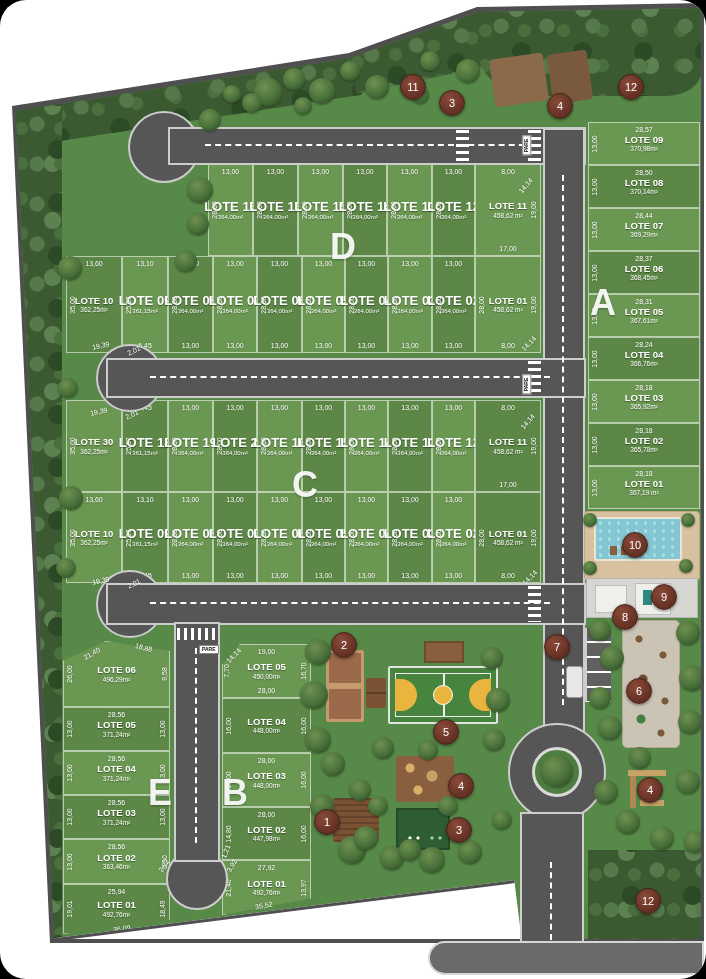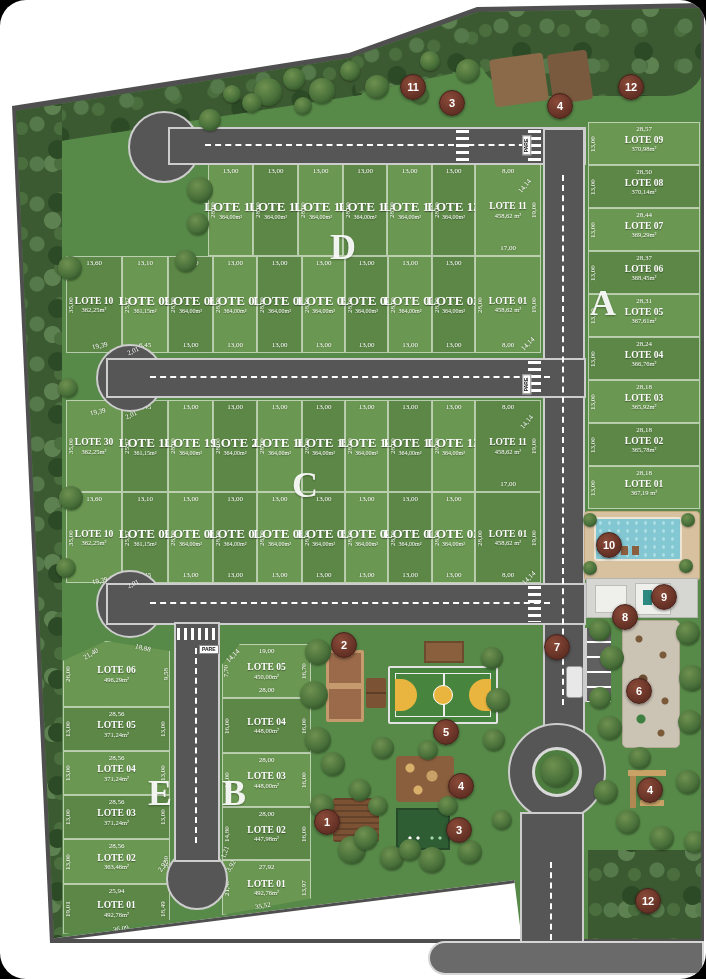--- a/index.html
+++ b/index.html
@@ -1,20 +1,20 @@
 <!DOCTYPE html>
 <html><head>
 <meta charset="utf-8">
 <style>
   html,body{margin:0;padding:0;background:#000;font-family:"Liberation Sans",sans-serif;}
   #canvas{position:relative;width:706px;height:979px;background:#fff;border-radius:26px;overflow:hidden;}
   .abs{position:absolute;}
   
   #outline{position:absolute;inset:0;background:#4f4f4f;clip-path:polygon(12px 106px,349px 53px,477px 7px,704px 3px,704px 943px,50px 943px);}
-  #site{position:absolute;inset:0;background:#578a48;clip-path:polygon(16px 111px,350px 58px,478px 12px,701px 8px,701px 939px,54px 939px);font-family:Liberation Serif, serif;}
+  #site{position:absolute;inset:0;background:#578a48;clip-path:polygon(16px 111px,350px 58px,478px 12px,701px 8px,701px 939px,54px 939px);}
   .woods{position:absolute;background-color:#3c5a31;background-image:
     radial-gradient(circle,#55794a 0 7px,transparent 8px),
     radial-gradient(circle,#2c4a26 0 9px,transparent 10px),
     radial-gradient(circle,#4a6e3e 0 6px,transparent 7px),
     radial-gradient(circle,#5d8150 0 8px,transparent 9px);
     background-size:46px 40px,61px 53px,39px 35px,67px 57px;
     background-position:0 0,13px 19px,27px 7px,5px 31px;}
   .tree{position:absolute;border-radius:50%;background:radial-gradient(circle at 38% 32%,#6f9150,#49703a 55%,#2f5026 85%);box-shadow:0 1px 2px rgba(0,0,0,.35);}
   
   .lot{position:absolute;box-sizing:border-box;border:1px solid rgba(255,255,255,.55);display:flex;flex-direction:column;align-items:center;justify-content:center;overflow:visible;}
@@ -32,21 +32,21 @@
   .xdim{position:absolute;font-size:7px;color:#fff;white-space:nowrap;text-shadow:0 0 2px rgba(0,0,0,.35);}
   
   .road{position:absolute;background:#565656;border:2px solid #cdcdcd;box-sizing:border-box;}
   .bulb{position:absolute;background:#565656;border:2px solid #cdcdcd;border-radius:50%;box-sizing:border-box;}
   .dash-h{position:absolute;border-top:2px dashed #fff;height:0;}
   .dash-v{position:absolute;border-left:2px dashed #fff;width:0;}
   .xwalk-v{position:absolute;background:repeating-linear-gradient(180deg,#fff 0 3px,transparent 3px 7px);}
   .xwalk-h{position:absolute;background:repeating-linear-gradient(90deg,#fff 0 3px,transparent 3px 7px);}
   .pare{position:absolute;background:#fff;border:1px solid #8a8a8a;color:#111;font-size:5px;font-weight:700;padding:1px 2px;line-height:1;}
   
-  .marker{position:absolute;width:24px;height:24px;margin:-12px 0 0 -12px;border-radius:50%;background:radial-gradient(circle at 38% 32%,#8a4a38,#5e2d22 78%);border:1px solid #46201a;color:#fff;font-weight:700;font-size:11px;display:flex;align-items:center;justify-content:center;box-shadow:0 1px 3px rgba(0,0,0,.45);z-index:30;}
+  .marker{position:absolute;width:24px;height:24px;margin:-12px 0 0 -12px;border-radius:50%;background:radial-gradient(circle at 38% 32%,#8a4a38,#5e2d22 78%);border:1px solid #46201a;color:#fff;font-weight:400;font-size:11px;display:flex;align-items:center;justify-content:center;box-shadow:0 1px 3px rgba(0,0,0,.45);z-index:30;}
   
   #pool-deck{left:584px;top:511px;width:114px;height:68px;background:#d8c19f;border:1px solid #c3a87f;border-radius:4px;}
   #pool{left:594px;top:517px;width:88px;height:44px;background:#83c7d2;background-image:radial-gradient(circle,#a8dde4 0 1.5px,transparent 2px);background-size:9px 8px;border:2px solid #ece5d4;border-radius:3px;box-sizing:border-box;}
   #loungers{left:610px;top:546px;width:32px;height:9px;background:repeating-linear-gradient(90deg,#8a5f3e 0 7px,transparent 7px 11px);}
   #clubhouse{left:586px;top:578px;width:112px;height:40px;background:#d6d6d3;border:1px solid #b5b5b0;box-sizing:border-box;}
   .ch{position:absolute;background:#efefec;border:1px solid #bdbdb8;}
   #ch-door{position:absolute;left:56px;top:11px;width:9px;height:15px;background:#2e8a80;}
   #gym{left:622px;top:620px;width:58px;height:128px;background:#cbc3b4;border:1px solid #b2a995;border-radius:5px;box-sizing:border-box;background-image:
     radial-gradient(circle at 16px 18px,#7b5a3a 0 3px,transparent 4px),
     radial-gradient(circle at 40px 34px,#7b5a3a 0 3px,transparent 4px),
@@ -613,21 +613,21 @@
 
   <div id="road-entry" class="abs"></div>
   <div class="dash-v" style="left:550px;top:862px;height:78px;"></div>
   <div id="road-bottom" class="abs"></div>
 
   <div id="markers-layer">
       <div class="marker" style="left: 412px; top: 86px;">11</div>
       <div class="marker" style="left: 451px; top: 102px;">3</div>
       <div class="marker" style="left: 559px; top: 105px;">4</div>
       <div class="marker" style="left: 630px; top: 86px;">12</div>
-      <div class="marker" style="left: 608px; top: 544px;">10</div>
+      <div class="marker" style="left: 634px; top: 544px;">10</div>
       <div class="marker" style="left: 663px; top: 596px;">9</div>
       <div class="marker" style="left: 624px; top: 616px;">8</div>
       <div class="marker" style="left: 556px; top: 646px;">7</div>
       <div class="marker" style="left: 638px; top: 690px;">6</div>
       <div class="marker" style="left: 343px; top: 644px;">2</div>
       <div class="marker" style="left: 445px; top: 731px;">5</div>
       <div class="marker" style="left: 460px; top: 785px;">4</div>
       <div class="marker" style="left: 458px; top: 829px;">3</div>
       <div class="marker" style="left: 326px; top: 821px;">1</div>
       <div class="marker" style="left: 649px; top: 789px;">4</div>

